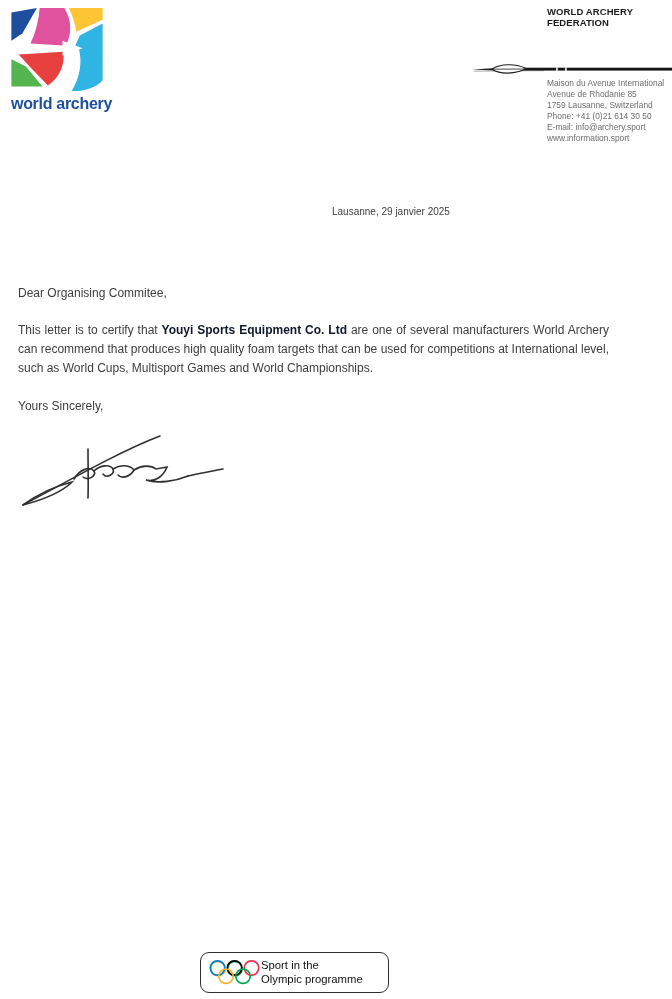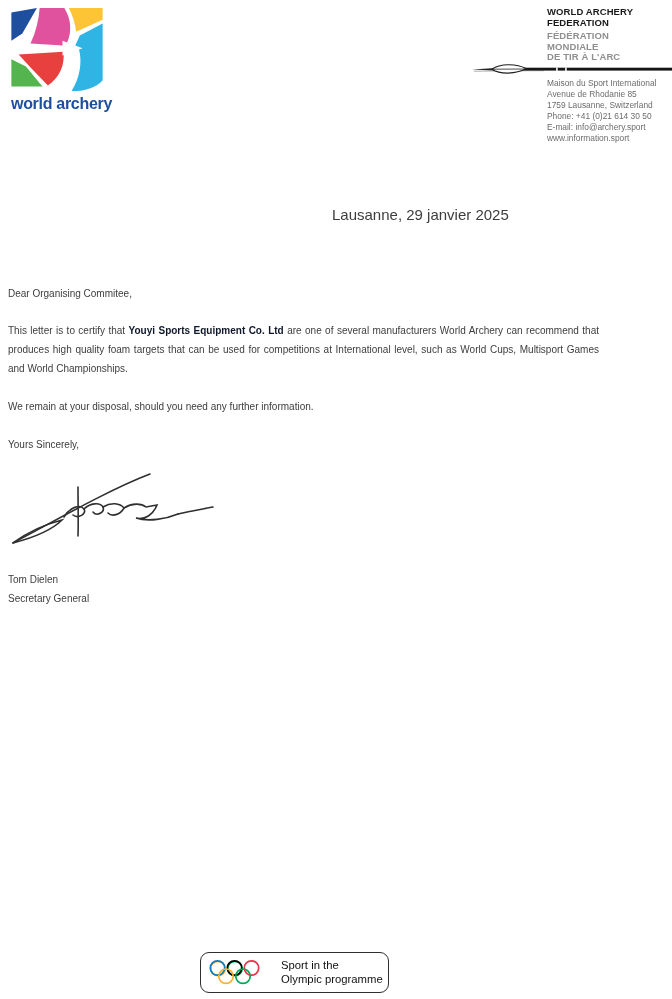--- a/index.html
+++ b/index.html
@@ -33,43 +33,43 @@
   .arrow-graphic { position: absolute; left: 472px; top: 62px; width: 200px; height: 14px; }
 
   .address-block {
     position: absolute; left: 547px; top: 78px; width: 125px;
     font-size: 8.4px; line-height: 10.9px; color: #6c6c6c;
   }
 
   
   .dateline {
     position: absolute; left: 332px; top: 206px;
-    font-size: 15px; color: #3d3d3d;
+    font-size: 10px; color: #3d3d3d;
   }
 
   .letter-body {
-    position: absolute; left: 8px; top: 284px; width: 591px;
-    font-size: 10px; line-height: 19px; color: #3d3d3d;
+    position: absolute; left: 18px; top: 284px; width: 591px;
+    font-size: 12px; line-height: 19px; color: #3d3d3d;
   }
   .salutation { margin-bottom: 18px; }
   .paragraph  { margin-bottom: 19px; text-align: justify; }
   .paragraph b { color: #0f172a; }
   .closing-line { margin-bottom: 19px; }
   .signoff { margin-bottom: 0; }
   .signature-wrap { margin-top: 8px; width: 210px; height: 90px; }
   .signature-wrap svg { width: 210px; height: 90px; }
   .signer { margin-top: 18px; line-height: 19px; }
   .signer span { display: block; }
 
   
   .olympic-badge {
     position: absolute; left: 200px; top: 952px;
     width: 189px; height: 41px;
     border: 1.2px solid #2f2f2f; border-radius: 9px;
-    display: flex; align-items: center; gap: 20px;
+    display: flex; align-items: center; gap: 0;
     padding-left: 8px; background: #ffffff;
   }
   .rings { width: 52px; height: 27px; flex: 0 0 auto; }
   .badge-text { font-size: 11.3px; line-height: 13.4px; color: #111111; }
   .badge-text span { display: block; }
 </style>
 </head>
 <body>
 
 <div class="page">
@@ -85,71 +85,61 @@
       <polygon points="56,36 78,44 56,52" fill="#ffffff"></polygon>
     </svg>
     <div class="logo-wordmark">world archery</div>
   </div>
 
   <div class="org-block">
     <div class="org-name-en">
       <span>WORLD ARCHERY</span>
       <span>FEDERATION</span>
     </div>
-    <div class="org-name-fr">
-      <span>FÉDÉRATION</span>
-      <span>MONDIALE</span>
-      <span>DE TIR À L'ARC</span>
-    </div>
   </div>
 
   <svg class="arrow-graphic" viewBox="0 0 200 14" xmlns="http://www.w3.org/2000/svg">
     <line x1="2" y1="9.2" x2="72" y2="8.6" stroke="#c7c7c7" stroke-width="1.4"></line>
     <polygon points="0,7.4 28,5.7 28,8.7" fill="#222222"></polygon>
     <rect x="26" y="5.7" width="174" height="2.9" fill="#161616"></rect>
     <path d="M20,7.2 C28,1.6 44,1.2 54,6.6 C44,12.4 28,12.6 20,7.2 Z" fill="#ffffff" stroke="#1d1d1d" stroke-width="1.1"></path>
     <line x1="20" y1="7.2" x2="56" y2="7" stroke="#1d1d1d" stroke-width="0.8"></line>
     <rect x="84" y="5.4" width="1.8" height="3.6" fill="#ffffff" opacity="0.85"></rect>
     <rect x="93" y="5.4" width="1.8" height="3.6" fill="#ffffff" opacity="0.85"></rect>
   </svg>
 
   <div class="address-block">
-    <span>Maison du Sport International</span>
+    <span>Maison du Avenue International</span>
     <span>Avenue de Rhodanie 85</span>
     <span>1759 Lausanne, Switzerland</span>
     <span>Phone: +41 (0)21 614 30 50</span>
     <span>E-mail: info@archery.sport</span>
     <span>www.information.sport</span>
   </div>
 
   <div class="dateline">Lausanne, 29 janvier 2025</div>
 
   <div class="letter-body">
     <p class="salutation">Dear Organising Commitee,</p>
     <p class="paragraph"><span>This letter is to certify that </span><b>Youyi Sports Equipment Co. Ltd</b><span> are one of several manufacturers World Archery can recommend that produces high quality foam targets that can be used for competitions at International level, such as World Cups, Multisport Games and World Championships.</span></p>
-    <p class="closing-line">We remain at your disposal, should you need any further information.</p>
     <p class="signoff">Yours Sincerely,</p>
 
     <div class="signature-wrap">
       <svg viewBox="0 0 210 90" xmlns="http://www.w3.org/2000/svg" fill="none" stroke="#2f2f2f" stroke-width="1.6" stroke-linecap="round">
         <path d="M5,81 C45,60 100,28 142,12"></path>
         <path d="M5,81 C20,70 38,62 54,58 C44,68 24,76 5,81"></path>
         <path d="M70,25 C70,40 70.5,60 70,74"></path>
         <path d="M56,55 C62,45 72,42 76,47 C79,52 70,57 65,53"></path>
         <path d="M76,47 C82,41 92,40 95,45 C97,50 89,55 85,50"></path>
         <path d="M95,45 C103,40 112,41 116,46 C112,53 104,55 100,51"></path>
         <path d="M116,46 C124,41 133,41 138,45 L149,43 C145,53 137,58 128,56 C140,60 158,57 170,52"></path>
         <path d="M170,52 C182,49 195,47 205,45"></path>
       </svg>
     </div>
 
-    <div class="signer">
-      <span>Tom Dielen</span>
-      <span>Secretary General</span>
-    </div>
   </div>
 
   <div class="olympic-badge">
     <svg class="rings" viewBox="0 0 52 27" xmlns="http://www.w3.org/2000/svg" fill="none" stroke-width="1.7">
       <circle cx="9" cy="9.5" r="7.2" cx2="" stroke="#fcb131"></circle>
       <circle cx="26" cy="9.5" r="7.2" stroke="#00a651"></circle>
       <circle cx="8.5" cy="9" r="7.2" stroke="#0081c8"></circle>
       <circle cx="25.5" cy="9" r="7.2" stroke="#000000"></circle>
       <circle cx="42.5" cy="9" r="7.2" stroke="#ee334e"></circle>
       <circle cx="17" cy="17.2" r="7.2" stroke="#fcb131"></circle>

